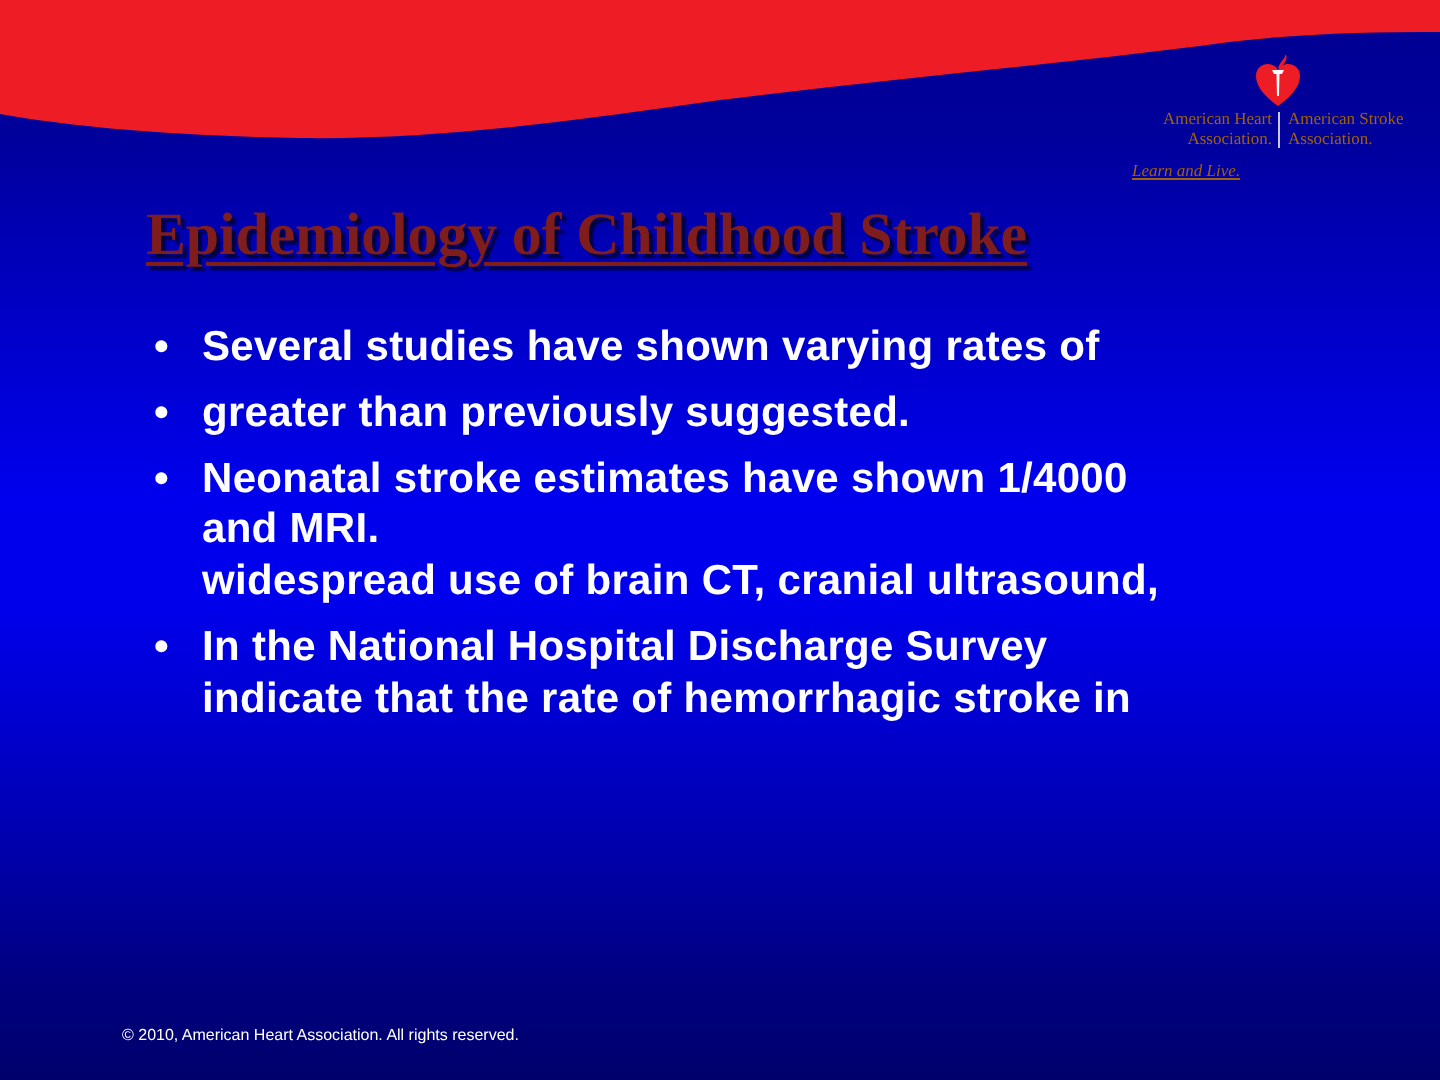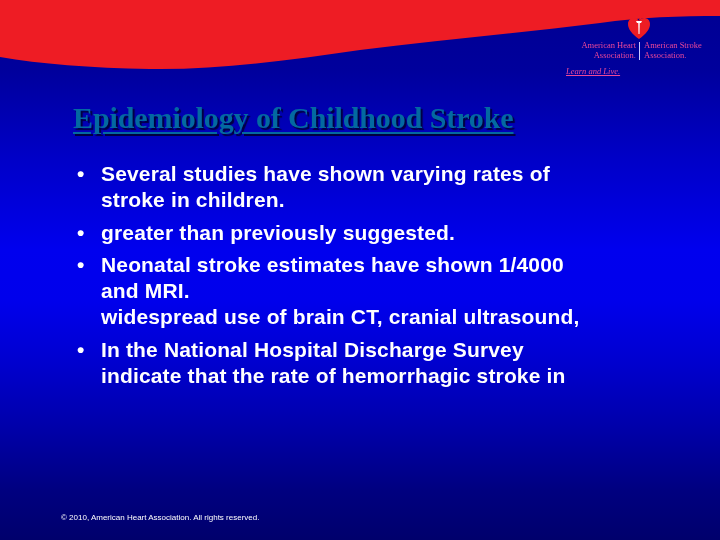--- a/index.html
+++ b/index.html
@@ -4,31 +4,31 @@
   <style>
     html, body { margin: 0; padding: 0; }
     body {
       width: 720px; height: 540px; overflow: hidden; position: relative;
       background: linear-gradient(to bottom,
         #000092 0px, #00009c 70px, #0000c8 160px, #0000ee 250px,
         #0000ec 300px, #0000d0 360px, #0000a8 430px, #000080 490px, #00006c 540px);
       font-family: "Liberation Sans", sans-serif;
     }
     .wave { position: absolute; left: 0; top: 0; width: 720px; height: 80px; }
-    .logo { position: absolute; left: 566px; top: 10px; width: 150px; height: 72px; color: #ec4899; }
+    .logo { position: absolute; left: 566px; top: 24px; width: 150px; height: 72px; color: #a16207; }
     .logo .heart { position: absolute; left: 62px; top: 2px; width: 22px; height: 28px; }
     .logo .names { position: absolute; left: 0; top: 31px; width: 150px; display: flex; font-family: "Liberation Serif", serif; font-size: 8.5px; line-height: 9.5px; }
     .logo .left-block { width: 70px; text-align: right; padding-right: 3px; }
     .logo .divider { width: 1px; background: #c8c8ff; height: 18px; margin-top: 1px; }
     .logo .right-block { padding-left: 4px; text-align: left; }
     .logo .tagline { position: absolute; left: 0; top: 56px; width: 150px; text-align: left; font-family: "Liberation Serif", serif; font-style: italic; font-size: 8.5px; text-decoration: underline; }
     .title {
       position: absolute; left: 73px; top: 101px; margin: 0;
       font-family: "Liberation Serif", serif; font-weight: bold; font-size: 30px;
-      color: #0369a1; text-decoration: underline; text-decoration-thickness: 2px; text-underline-offset: 4px;
+      color: #7f1d1d; text-decoration: underline; text-decoration-thickness: 2px; text-underline-offset: 4px;
       text-shadow: 2px 2px 1px #000040; white-space: nowrap; letter-spacing: -0.1px;
     }
     .bullets { position: absolute; left: 77px; top: 161px; width: 620px; margin: 0; padding: 0; list-style: none; }
     .bullet { position: relative; padding-left: 24px; margin-bottom: 7px; color: #fff; font-weight: bold; font-size: 21px; line-height: 25.8px; letter-spacing: 0.15px; }
     .bullet .dot { position: absolute; left: 0; top: 0; }
     .bullet .line { display: block; white-space: nowrap; }
     .footer { position: absolute; left: 61px; top: 513px; color: #fff; font-size: 8px; white-space: nowrap; }
   </style>
 </head>
 <body>
@@ -57,21 +57,20 @@
   </div>
   <div class="tagline">Learn and Live.</div>
 </div>
 
 <h1 class="title">Epidemiology of Childhood Stroke</h1>
 
 <ul class="bullets">
   <li class="bullet">
     <span class="dot">•</span>
     <span class="line">Several studies have shown varying rates of</span>
-    <span class="line">stroke in children.</span>
   </li>
   <li class="bullet">
     <span class="dot">•</span>
     <span class="line">greater than previously suggested.</span>
   </li>
   <li class="bullet">
     <span class="dot">•</span>
     <span class="line">Neonatal stroke estimates have shown 1/4000</span>
     <span class="line">and MRI.</span>
     <span class="line">widespread use of brain CT, cranial ultrasound,</span>

